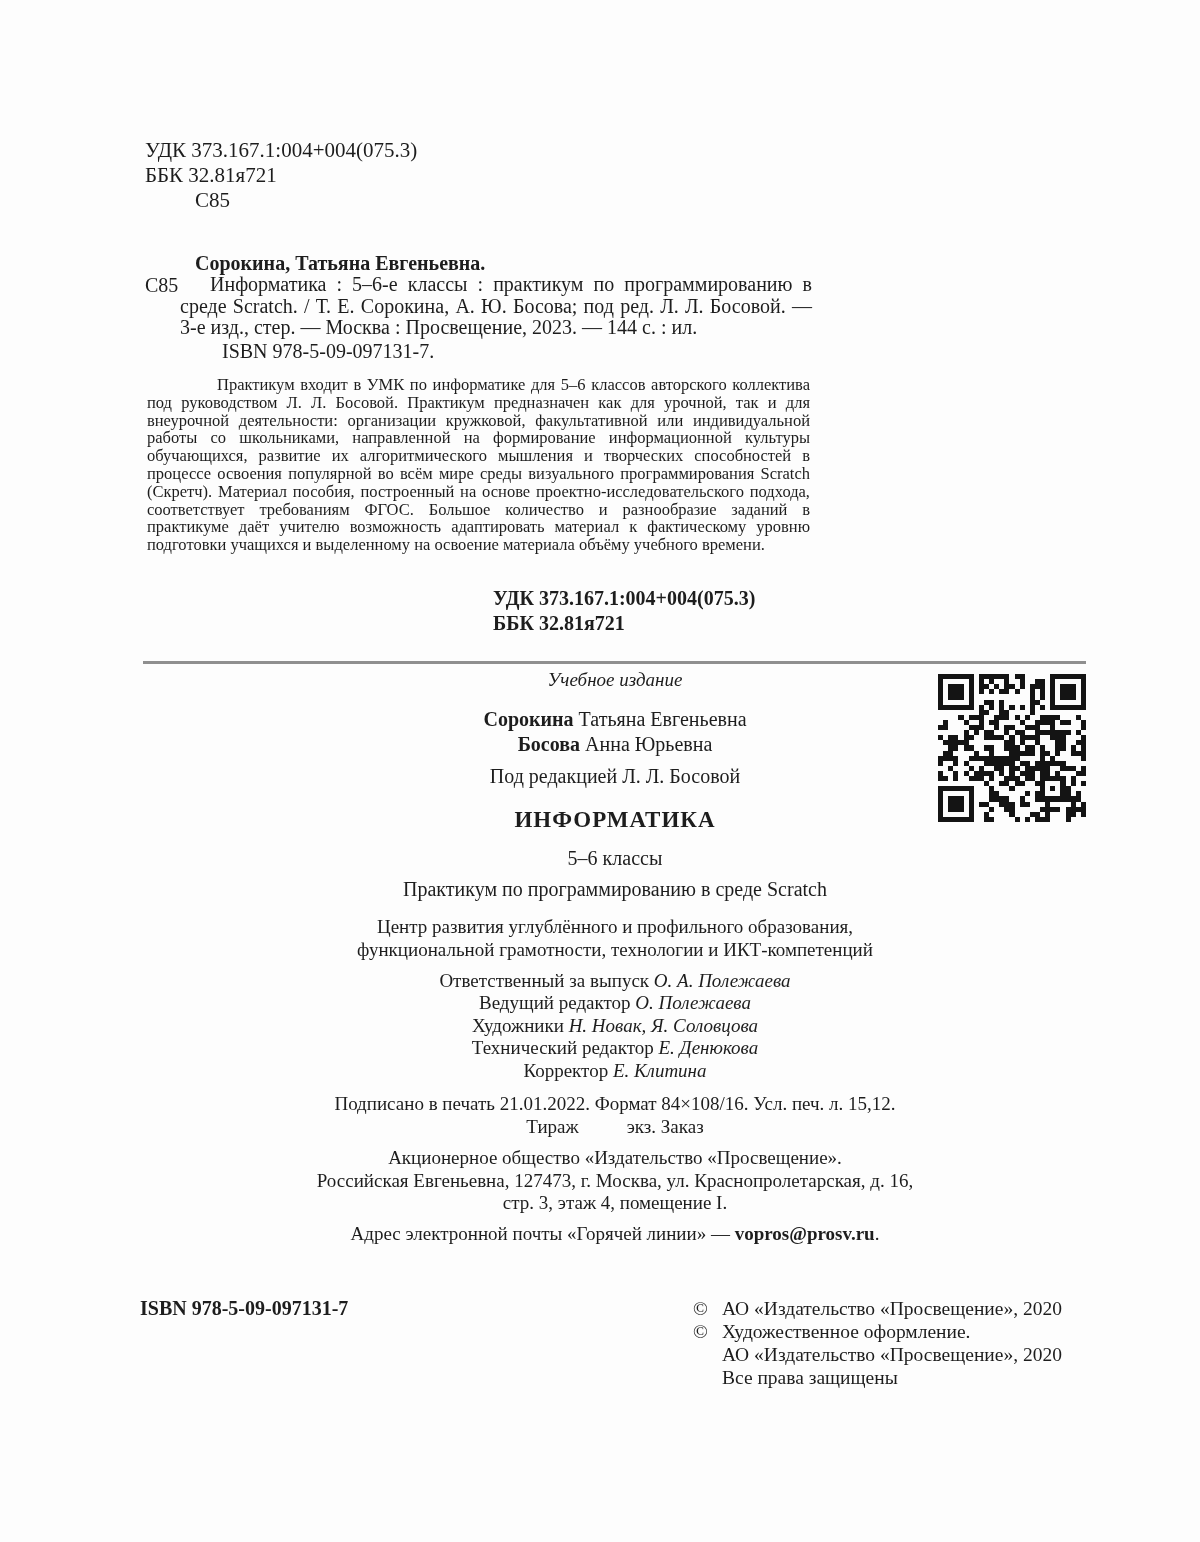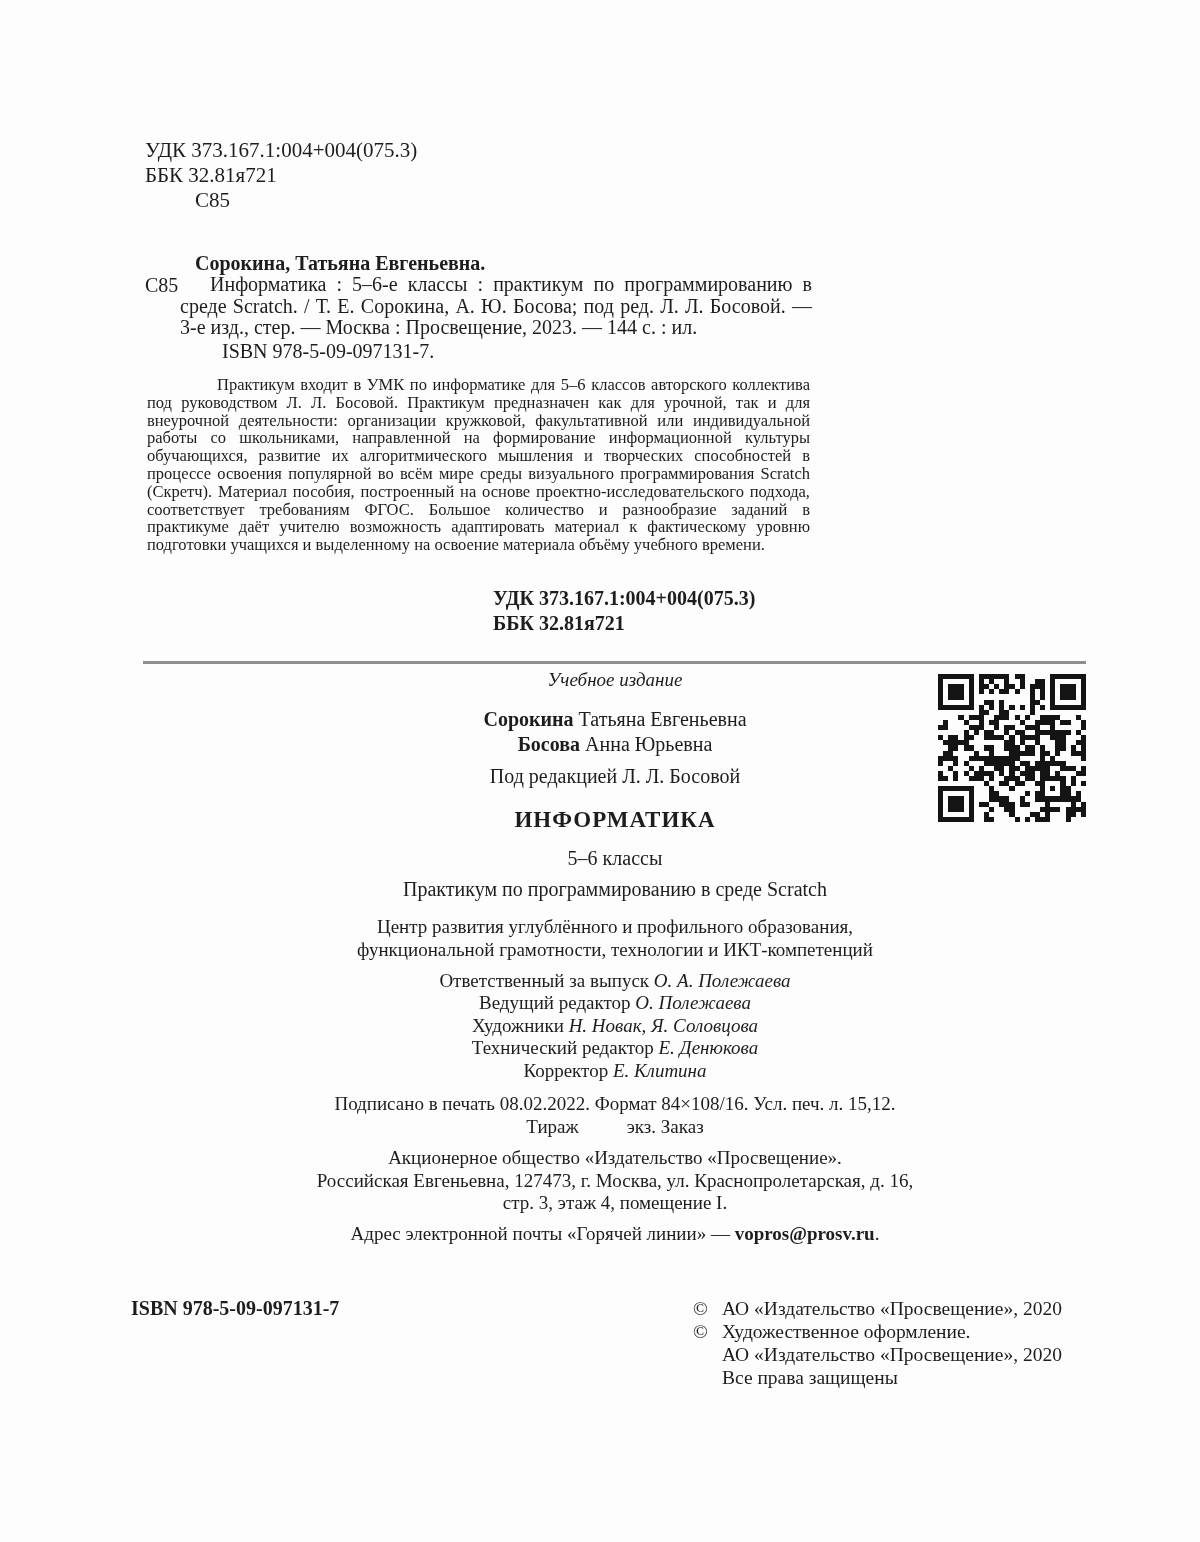--- a/index.html
+++ b/index.html
@@ -49,21 +49,21 @@
   .dept{margin-top:15px;font-size:19px;line-height:23px;}
   .credits{margin-top:9px;font-size:19px;line-height:22.4px;}
   .credits .name{font-style:italic;text-align:right;}
   .printinfo{margin-top:10px;font-size:19px;line-height:23px;}
   .gap48{display:inline-block;width:48px;}
   .publisher{margin-top:9px;font-size:19px;line-height:22.6px;}
   .email-line{margin-top:8px;font-size:19px;line-height:22px;}
   .email-line .email{font-weight:bold;}
 
   
-  .footer-isbn{position:absolute;left:131px;top:1297px;font-size:20px;font-weight:bold;}
+  .footer-isbn{position:absolute;left:140px;top:1297px;font-size:20px;font-weight:bold;}
   .copyright{position:absolute;left:693px;top:1297px;font-size:19.5px;line-height:23px;}
   .cp-row{display:flex;}
   .cp-mark{width:29px;flex:0 0 29px;}
   .bold{font-weight:bold;}
 </style>
 </head>
 <body>
 
 <div class="page">
 
@@ -543,21 +543,21 @@
 
     <div class="credits">
       <div><span>Ответственный за выпуск </span><span class="name">О. А. Полежаева</span></div>
       <div><span>Ведущий редактор </span><span class="name">О. Полежаева</span></div>
       <div><span>Художники </span><span class="name">Н. Новак, Я. Соловцова</span></div>
       <div><span>Технический редактор </span><span class="name">Е. Денюкова</span></div>
       <div><span>Корректор </span><span class="name">Е. Клитина</span></div>
     </div>
 
     <div class="printinfo">
-      <div>Подписано в печать 08.02.2022. Формат 84×108/16. Усл. печ. л. 15,12.</div>
+      <div>Подписано в печать 21.01.2022. Формат 84×108/16. Усл. печ. л. 15,12.</div>
       <div><span>Тираж</span><span class="gap48"></span><span>экз. Заказ</span></div>
     </div>
 
     <div class="publisher">
       <div>Акционерное общество «Издательство «Просвещение».</div>
       <div>Российская Евгеньевна, 127473, г. Москва, ул. Краснопролетарская, д. 16,</div>
       <div>стр. 3, этаж 4, помещение I.</div>
     </div>
 
     <div class="email-line">

